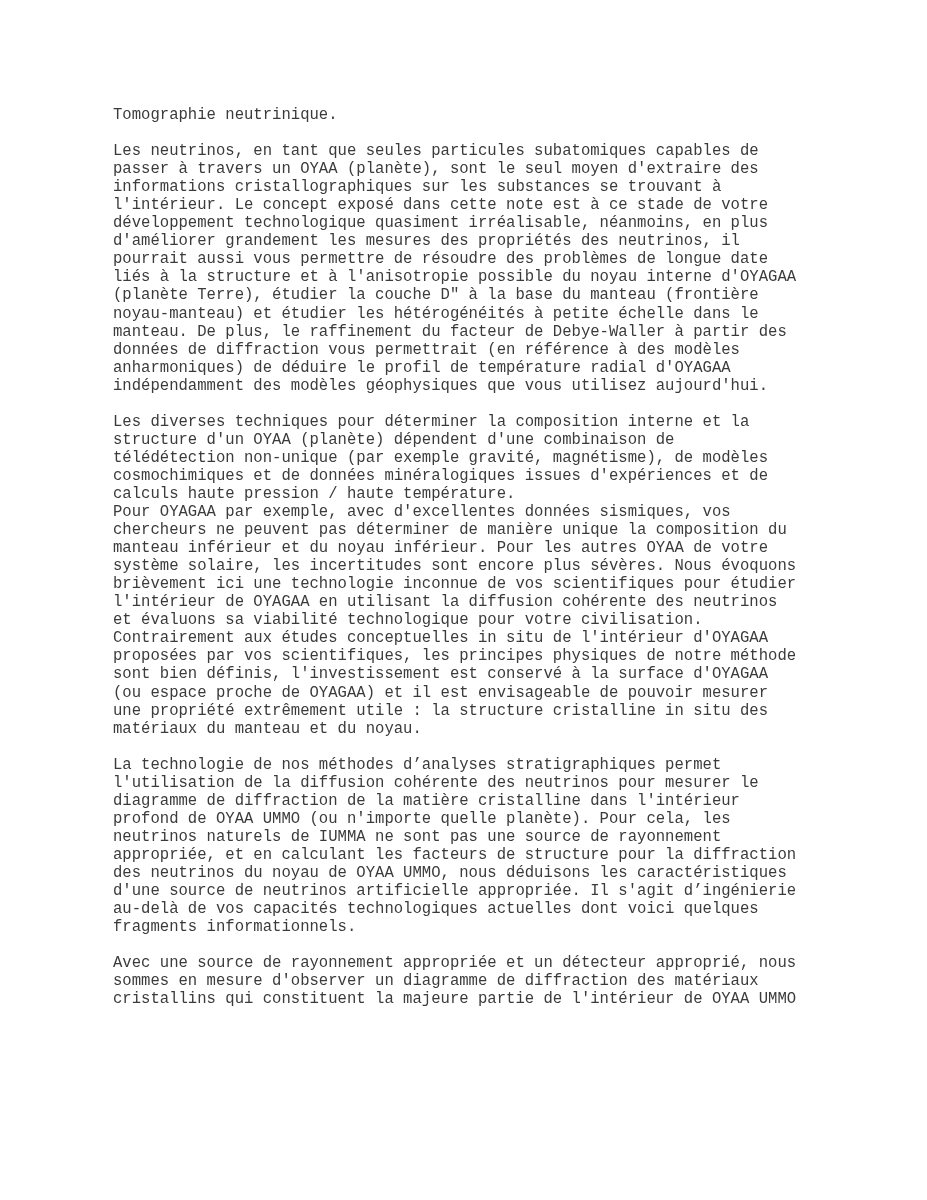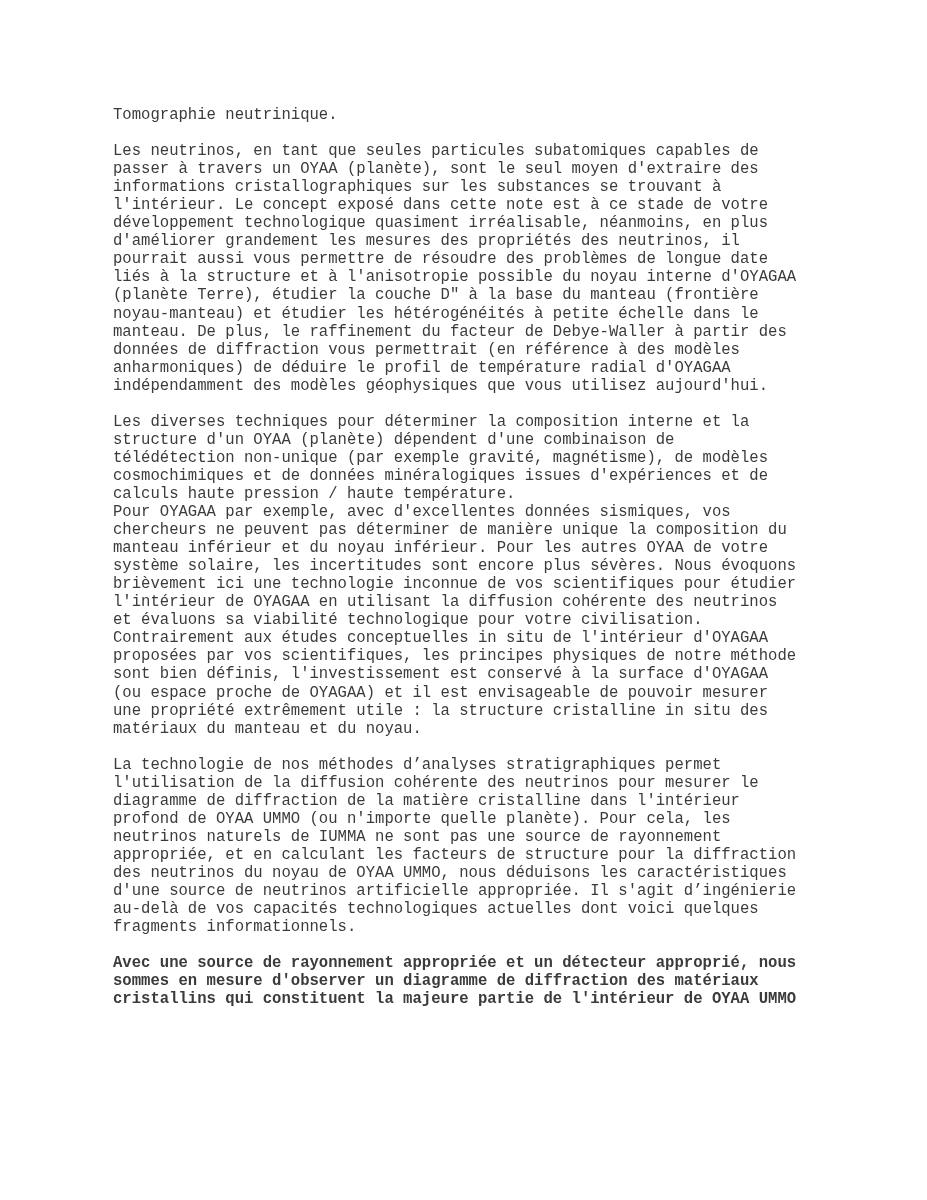--- a/index.html
+++ b/index.html
@@ -29,21 +29,20 @@
     white-space: pre;
     font-weight: normal;
     font-size: 15.6px;
   }
   .para {
     margin: 0 0 18.05px 0;
     white-space: pre;
   }
   .para:last-child {
     margin-bottom: 12px;
-    font-weight: bold;
   }
 </style>
 </head>
 <body>
 
 <div class="page">
   <div class="text-column">
     <p class="doc-title">Tomographie neutrinique.</p>
     <p class="para">Les neutrinos, en tant que seules particules subatomiques capables de
 passer à travers un OYAA (planète), sont le seul moyen d'extraire des

